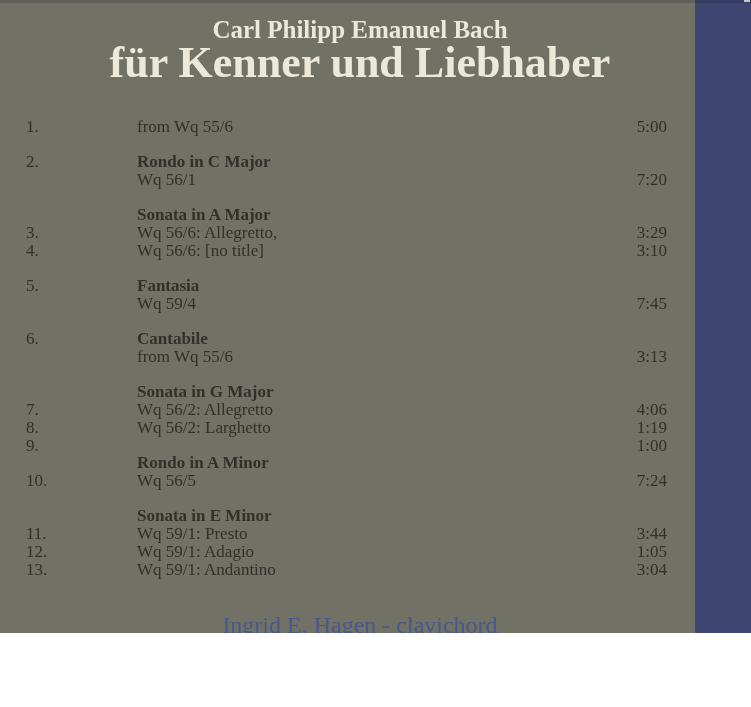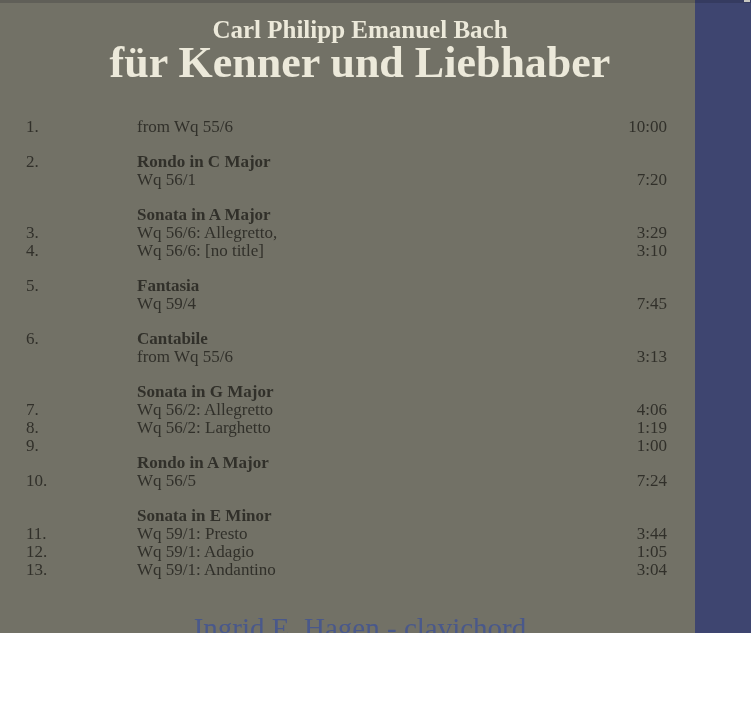--- a/index.html
+++ b/index.html
@@ -74,21 +74,21 @@
     padding-right: 100px;
   }
   .row.bold .text { font-weight: bold; }
   .row .time {
     position: absolute;
     right: 27px; top: 0;
   }
   .credit {
     margin-top: 33px;
     text-align: center;
-    font-size: 29px;
+    font-size: 24px;
     color: var(--credit_text);
   }
 </style>
 </head>
 <body>
 
 <div class="cover">
   <div class="side-strip"></div>
   <div class="top-shade"></div>
   <div class="corner-speck"></div>
@@ -101,21 +101,21 @@
 
     <div class="tracks" id="tracks">
         <div class="group">
           <div class="row bold">
     <span class="num">1.</span>
     <span class="time"></span>
   </div>
           <div class="row">
     <span class="num"></span>
     <span class="text">from Wq 55/6</span>
-    <span class="time">10:00</span>
+    <span class="time">5:00</span>
   </div>
         </div>
         <div class="group">
           <div class="row bold">
     <span class="num">2.</span>
     <span class="text">Rondo in C Major</span>
     <span class="time"></span>
   </div>
           <div class="row">
     <span class="num"></span>
@@ -181,21 +181,21 @@
     <span class="time">1:19</span>
   </div>
           <div class="row">
     <span class="num">9.</span>
     <span class="time">1:00</span>
   </div>
         </div>
         <div class="group">
           <div class="row bold">
     <span class="num"></span>
-    <span class="text">Rondo in A Major</span>
+    <span class="text">Rondo in A Minor</span>
     <span class="time"></span>
   </div>
           <div class="row">
     <span class="num">10.</span>
     <span class="text">Wq 56/5</span>
     <span class="time">7:24</span>
   </div>
         </div>
         <div class="group">
           <div class="row bold">

